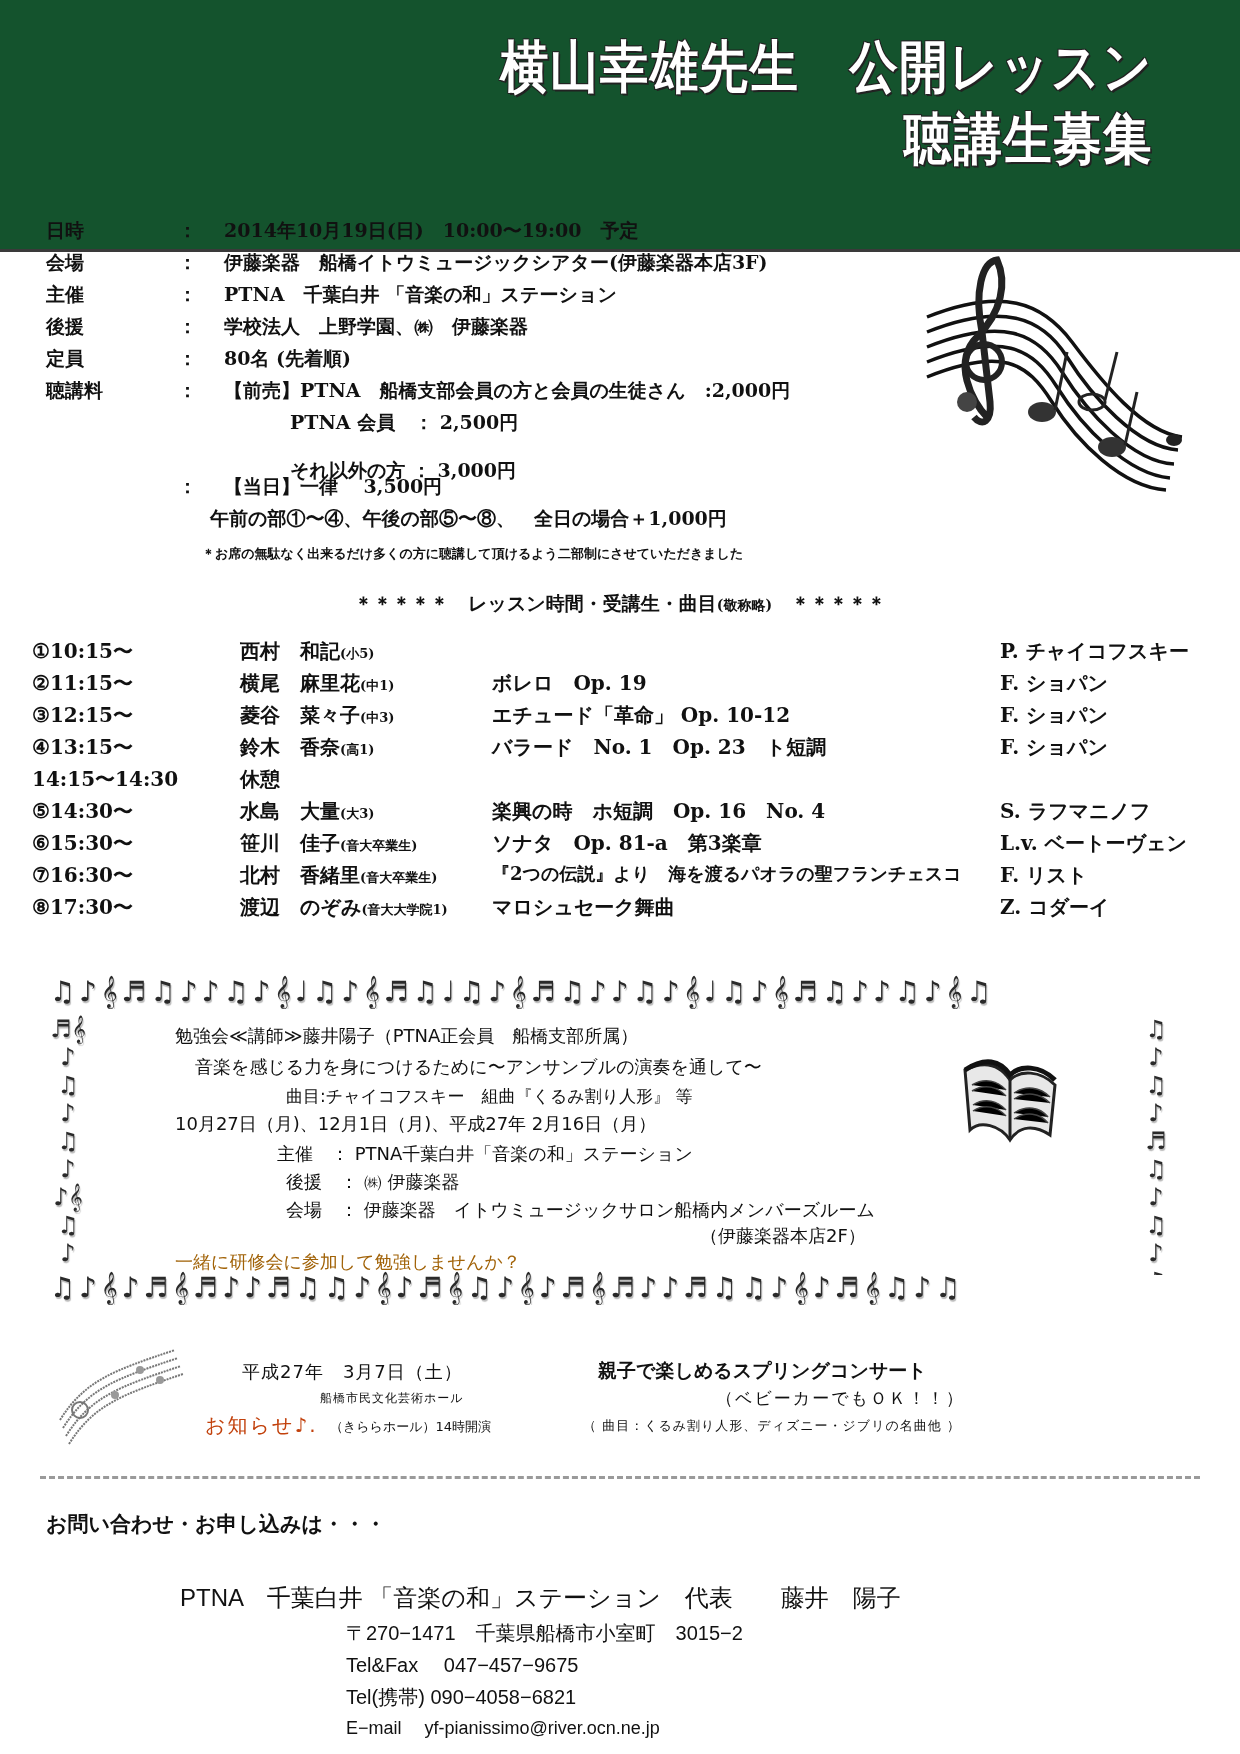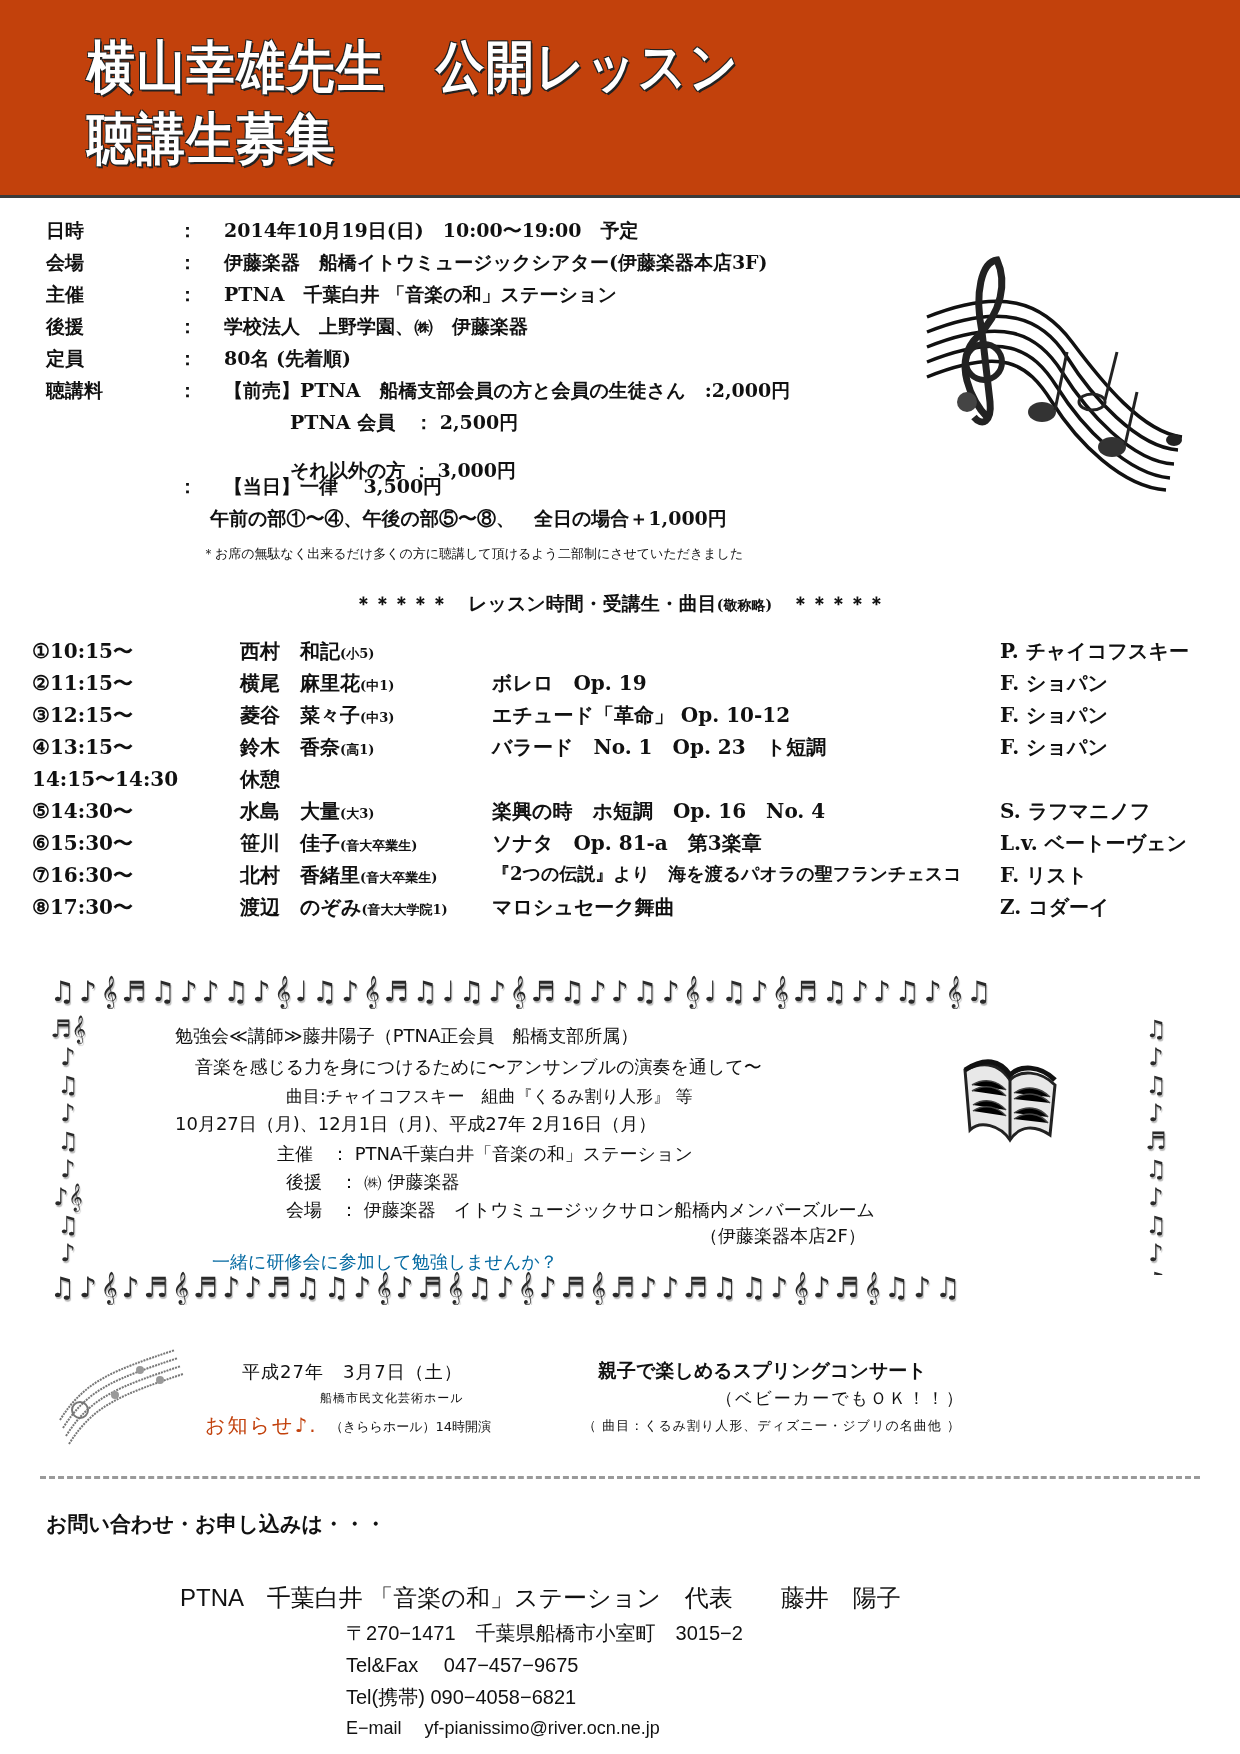--- a/index.html
+++ b/index.html
@@ -1,58 +1,58 @@
 <!DOCTYPE html>
 <html><head>
 <meta charset="utf-8">
 <style>
   * { margin: 0; padding: 0; box-sizing: border-box; }
   html, body { width: 1240px; height: 1754px; background: #ffffff; overflow: hidden; }
   body { position: relative; font-family: "DejaVu Serif", "Liberation Serif", serif; color: #111; }
 
   .header {
-    position: absolute; left: 0; top: 0; width: 1240px; height: 198px;
-    background: #c2410c; border-bottom: 3px solid #3a3a3a;
-    text-align: left;
+    position: absolute; left: 0; top: 0; width: 1240px; height: 252px;
+    background: #14532d; border-bottom: 3px solid #3a3a3a;
+    text-align: right;
   }
   .header .line1, .header .line2 {
     position: absolute; left: 0; width: 100%;
     font-family: "DejaVu Sans", sans-serif; font-weight: bold; color: #fff;
     font-size: 56px; letter-spacing: 2px;
     text-shadow: 2px 2px 0 #222, -1px -1px 0 #222, 1px -1px 0 #222, -1px 1px 0 #222;
     transform: scaleX(0.86);
   }
   .header .line1 { top: 30px; }
   .header .line2 { top: 102px; }
 
   .info { position: absolute; left: 42px; top: 218px; width: 860px; font-size: 19px; font-weight: bold; }
   .info .row { position: absolute; left: 0; height: 32px; white-space: nowrap; }
   .info .lbl { position: absolute; left: 4px; }
   .info .colon { position: absolute; left: 136px; }
   .info .val { position: absolute; left: 182px; }
 
-  .note-small { position: absolute; top: 545px; left: 202px; font-size: 13px; font-weight: normal; white-space: nowrap; }
+  .note-small { position: absolute; top: 545px; left: 202px; font-size: 13px; font-weight: bold; white-space: nowrap; }
 
   .sched-title { position: absolute; top: 591px; left: 0; width: 1240px; text-align: center; font-size: 19px; font-weight: bold; }
   .sched-title small { font-size: 14px; }
 
   .sched { position: absolute; left: 32px; top: 638px; width: 1180px; font-size: 20px; font-weight: bold; }
   .sched .srow { position: absolute; left: 0; height: 32px; width: 1180px; white-space: nowrap; }
   .sched .time { position: absolute; left: 0; }
   .sched .name { position: absolute; left: 208px; }
   .sched .name small { font-size: 13px; font-weight: bold; }
   .sched .piece { position: absolute; left: 460px; }
   .sched .comp { position: absolute; left: 968px; }
 
   .study-box { position: absolute; left: 50px; top: 975px; width: 1124px; height: 337px; }
   .note-border-h { position: absolute; left: 0; width: 100%; height: 34px; font-family: "DejaVu Sans", sans-serif; font-size: 28px; line-height: 34px; color: #2a2a2a; letter-spacing: 4px; overflow: hidden; white-space: nowrap; text-shadow: 1px 2px 1px #bbb; }
   .note-border-v { position: absolute; top: 40px; width: 36px; height: 260px; font-family: "DejaVu Sans", sans-serif; font-size: 24px; line-height: 28px; color: #2a2a2a; text-align: center; overflow: hidden; text-shadow: 1px 2px 1px #bbb; word-break: break-all; }
 
   .study { position: absolute; font-family: "DejaVu Sans", sans-serif; font-size: 18px; color: #111; white-space: nowrap; }
-  .study.green { color: #0369a1; margin-left: 37px; }
+  .study.green { color: #a16207; }
 
   .music-book { position: absolute; left: 960px; top: 1055px; width: 100px; height: 95px; }
   .staff-art { position: absolute; left: 912px; top: 252px; width: 280px; height: 240px; }
   .staff-small { position: absolute; left: 55px; top: 1340px; width: 130px; height: 105px; }
 
   .spring { position: absolute; white-space: nowrap; font-family: "DejaVu Sans", sans-serif; color: #111; }
   .spring.green { color: #c2410c; }
 
   .dash-line { position: absolute; left: 40px; top: 1476px; width: 1160px; border-top: 3px dashed #9a9a9a; }
 

